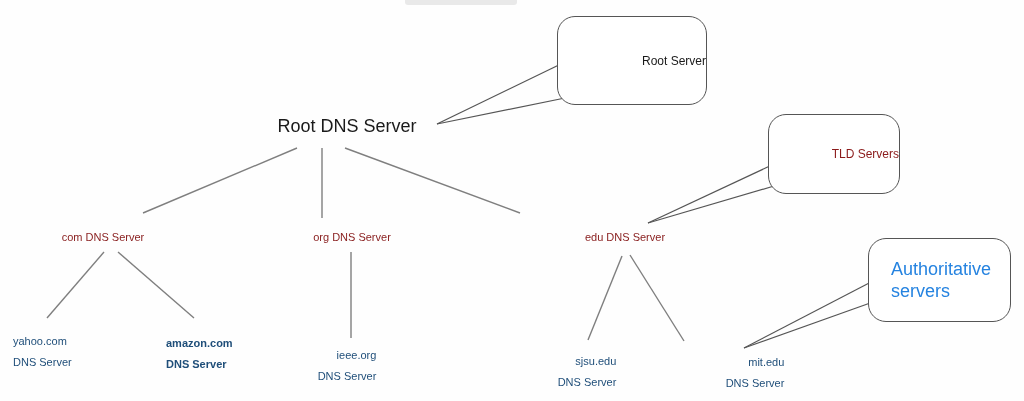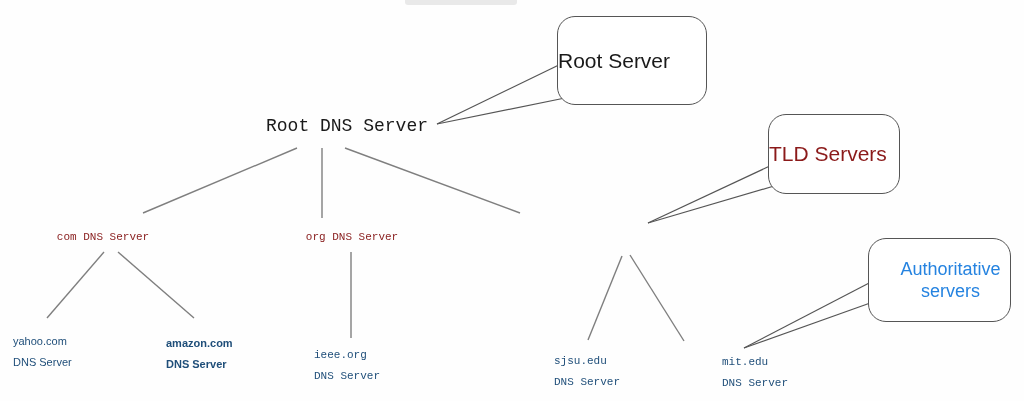--- a/index.html
+++ b/index.html
@@ -36,54 +36,54 @@
     width:112px; height:5px;
     background:#e9e9e9;
     border-radius:0 0 3px 3px;
   }
   .node{
     position:absolute;
     white-space:nowrap;
     font-size:11px;
     line-height:21px;
   }
-  .node.centered{ transform:translateX(-50%); text-align:left;font-family:Liberation Mono, monospace; }
+  .node.centered{ transform:translateX(-50%); text-align:right; }
   .node-root{
     color:var(--root_label);
     font-size:18px;
   }
   .node-tld{ color:var(--tld_label); }
   .node-leaf{ color:var(--leaf_label); }
   .bubble{
     position:absolute;
     background:#ffffff;
     border:1.5px solid var(--bubble_border);
     border-radius:18px;
     display:flex;
     align-items:center;
-    justify-content:flex-start;
-    font-size:21px;
+    justify-content:flex-end;
+    font-size:12px;
     box-sizing:border-box;
   }
   .bubble-root{
     left:557px; top:16px;
     width:150px; height:89px;
     color:var(--callout_dark);
   }
   .bubble-tld{
     left:768px; top:114px;
     width:132px; height:80px;
     color:var(--callout_red);
   }
   .bubble-auth{
     left:868px; top:238px;
     width:143px; height:84px;
     color:var(--callout_blue);
     flex-direction:column;
-    align-items:center;
+    align-items:flex-start;
     justify-content:center;
     padding-left:22px;
     font-size:18px;
     line-height:22px;
   }
 </style>
 </head>
 <body>
 
 <div class="canvas">
@@ -111,20 +111,21 @@
     <line x1="744" y1="348" x2="873" y2="281" stroke="#555555" stroke-width="1.2"></line>
     <line x1="744" y1="348" x2="873" y2="302" stroke="#555555" stroke-width="1.2"></line>
   </svg>
 
   <div class="node node-root centered" style="left:347px; top:116px;">Root DNS Server</div>
 
   <div class="node node-tld centered" style="left:103px; top:227px;">com DNS Server</div>
 
   <div class="node node-tld centered" style="left:352px; top:227px;">org DNS Server</div>
 
+  <div class="node node-tld centered" style="left:625px; top:227px;">edu DNS Server</div>
 
   <div class="node node-leaf" style="left:13px; top:331px;">
     <span>yahoo.com</span><br>
     <span>DNS Server</span>
   </div>
 
   <div class="node node-leaf" style="left:166px; top:333px;font-weight:bold;">
     <span>amazon.com</span><br>
     <span>DNS Server</span>
   </div>

